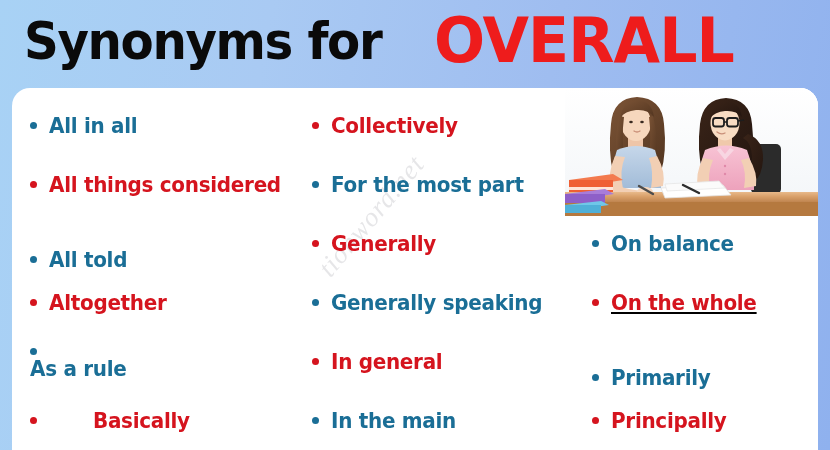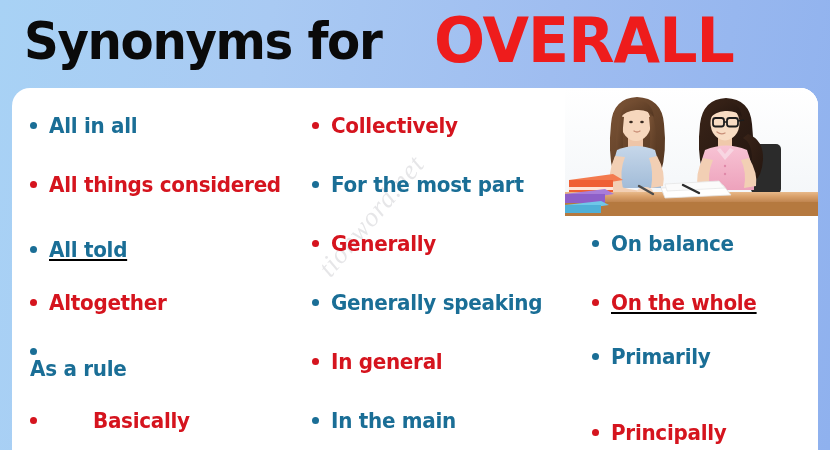--- a/index.html
+++ b/index.html
@@ -260,21 +260,21 @@
     <div class="columns">
       <div class="col col-1">
           <div class="item" style="top: 28px;">
             <span class="bullet b-blue"></span>
             <span class="label c-blue">All in all</span>
           </div>
           <div class="item" style="top: 87px;">
             <span class="bullet b-red"></span>
             <span class="label c-red">All things considered</span>
           </div>
-          <div class="item" style="top: 152px; text-decoration: underline;">
+          <div class="item" style="top: 162px;">
             <span class="bullet b-blue"></span>
             <span class="label c-blue">All told</span>
           </div>
           <div class="item" style="top: 205px;">
             <span class="bullet b-red"></span>
             <span class="label c-red">Altogether</span>
           </div>
           <div class="item" style="top: 264px; flex-direction: column;">
             <span class="bullet b-blue"></span>
             <span class="label c-blue">As a rule</span>
@@ -312,25 +312,25 @@
         </div>
       <div class="col col-3">
           <div class="item" style="top: 146px;">
             <span class="bullet b-blue"></span>
             <span class="label c-blue">On balance</span>
           </div>
           <div class="item" style="top: 205px; text-decoration: underline;">
             <span class="bullet b-red"></span>
             <span class="label c-red">On the whole</span>
           </div>
-          <div class="item" style="top: 259px;">
+          <div class="item" style="top: 280px;">
             <span class="bullet b-blue"></span>
             <span class="label c-blue">Primarily</span>
           </div>
-          <div class="item" style="top: 323px; margin-top: 12px;">
+          <div class="item" style="top: 323px;">
             <span class="bullet b-red"></span>
             <span class="label c-red">Principally</span>
           </div>
         </div>
     </div>
 
   </div>
 </div>
 
 </body></html>

